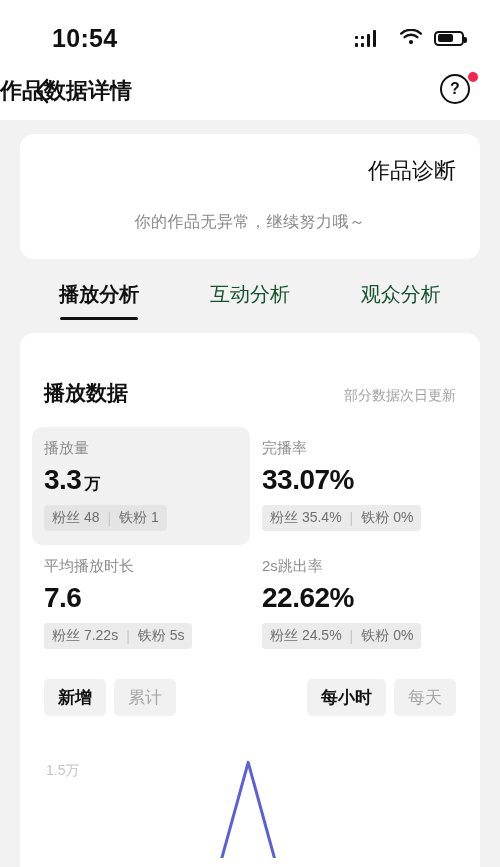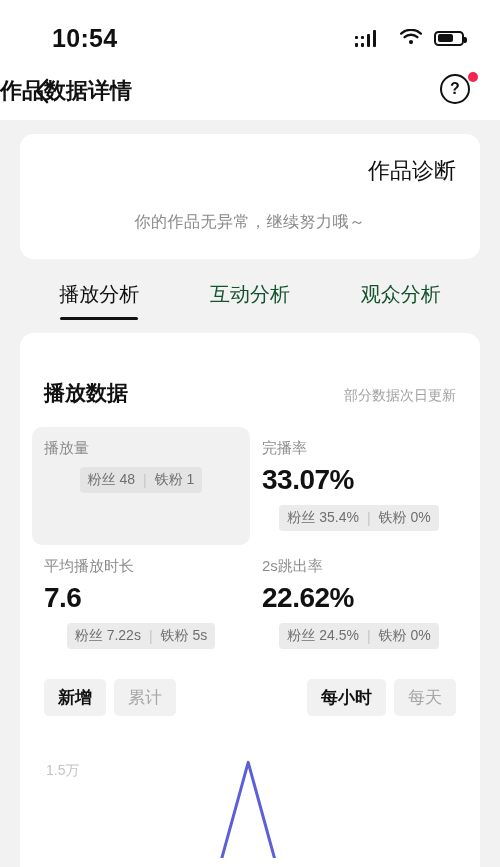--- a/index.html
+++ b/index.html
@@ -66,34 +66,34 @@
   .diag-title { font-size: 22px; font-weight: 400; color: #111; text-align: right; }
   .diag-msg { margin-top: 26px; text-align: center; font-size: 16px; color: #8a8a8a; letter-spacing: .5px; }
 
   
   .tabs { display: flex; padding: 0 24px; margin-top: 16px; height: 54px; }
   .tab {
     flex: 1; display: flex; flex-direction: column; align-items: center;
     justify-content: flex-start; padding-top: 6px; cursor: pointer;
   }
   .tab-label { font-size: 20px; color: #14532d; }
-  .tab.active .tab-label { color: #111; font-weight: 400; }
+  .tab.active .tab-label { color: #111; font-weight: 700; }
   .tab-underline { margin-top: 9px; width: 78px; height: 3px; border-radius: 2px; background: transparent; }
   .tab.active .tab-underline { background: #111; }
 
   
   .data-card { margin-top: 4px; padding: 22px 0 0; border-radius: 14px 14px 0 0; min-height: 550px; }
   .data-head {
     display: flex; align-items: baseline; justify-content: space-between;
     padding: 0 24px;
   }
   .data-title { font-size: 21px; font-weight: 700; color: #111; }
   .data-note { font-size: 14px; color: #a2a2a2; margin-top: 32px; }
 
-  .metric-grid { margin-top: 20px; padding: 0 12px; text-align: center; }
+  .metric-grid { margin-top: 20px; padding: 0 12px; }
   .metric-row { display: flex; }
   .metric {
     flex: 1; padding: 12px 12px 14px; border-radius: 10px;
   }
   .metric.selected { background: #f1f1f1; }
   .metric-label { font-size: 15px; color: #8d8d8d; display: flex; align-items: center; gap: 5px; }
   .info-i {
     display: inline-flex; align-items: center; justify-content: center;
     width: 14px; height: 14px; border: 1.3px solid #a8a8a8; border-radius: 50%;
     font-size: 10px; color: #a8a8a8; line-height: 1; font-weight: 700;
@@ -200,20 +200,24 @@
       <div class="data-note">部分数据次日更新</div>
     </div>
 
     <div class="metric-grid">
       <div class="metric-row">
 
         <div class="metric selected">
           <div class="metric-label">
             <span>播放量</span>
           </div>
+          <div class="metric-value">
+            <span>3.3</span>
+            <span class="metric-unit">万</span>
+          </div>
           <div class="metric-chip">
             <span><span>粉丝</span>&nbsp;<span>48</span></span>
             <span class="chip-sep">|</span>
             <span><span>铁粉</span>&nbsp;<span>1</span></span>
           </div>
         </div>
 
         <div class="metric">
           <div class="metric-label">
             <span>完播率</span>

